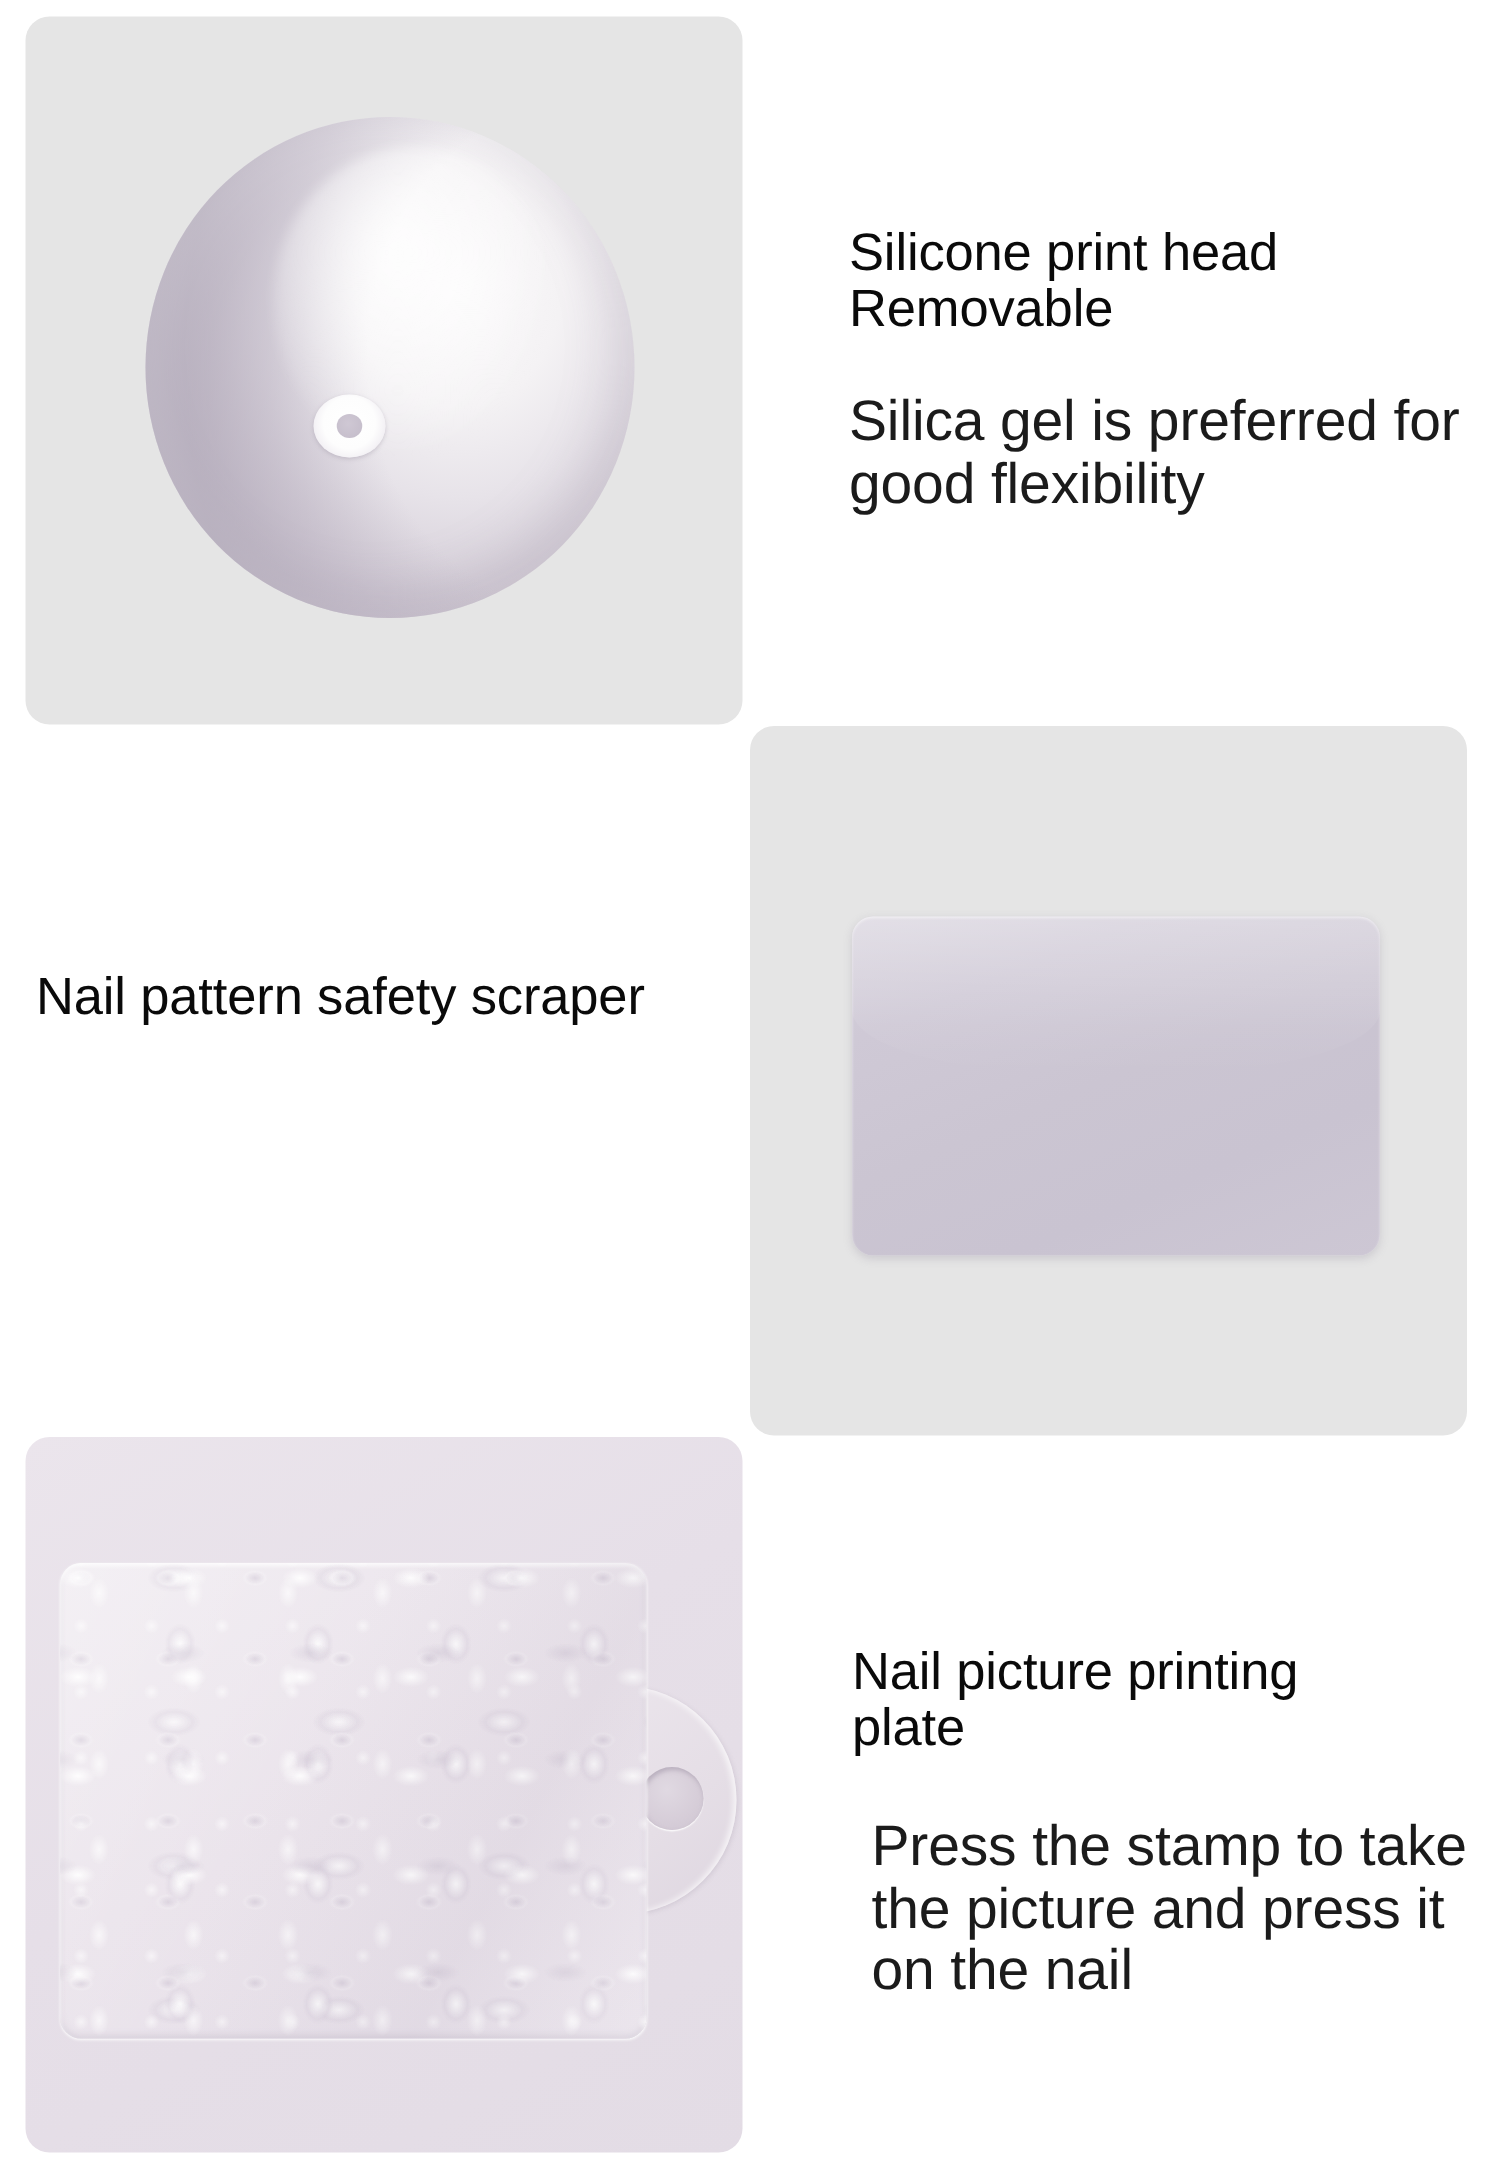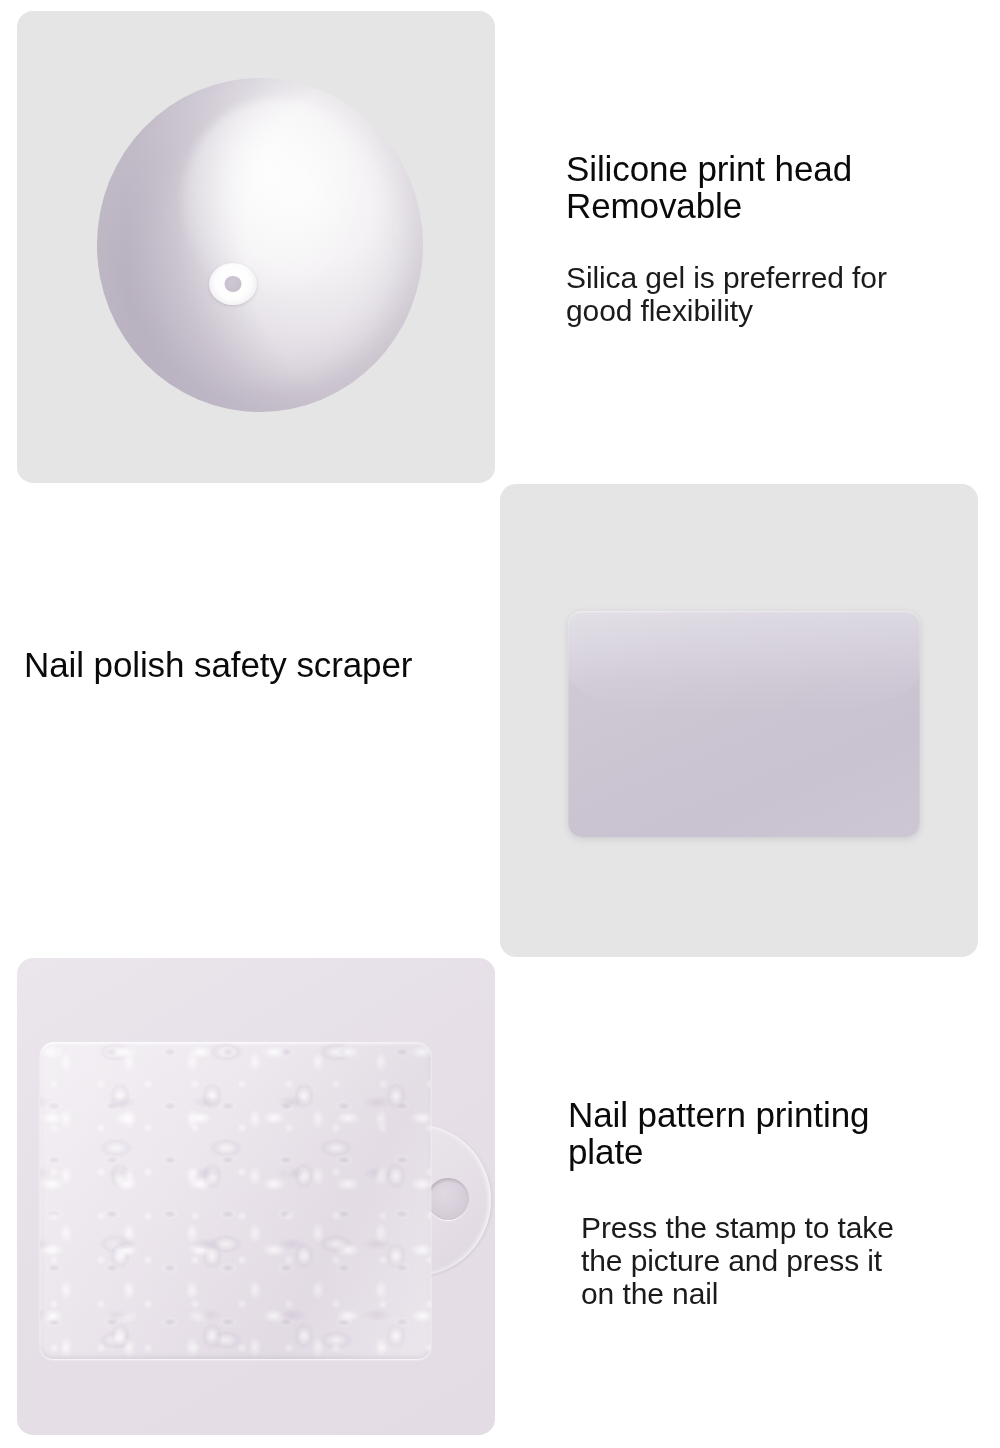--- a/index.html
+++ b/index.html
@@ -199,21 +199,21 @@
 
   .feature-title {
     font-size: 35px;
     font-weight: 400;
     line-height: 1.07;
     color: #0a0a0a;
     letter-spacing: -0.1px;
     white-space: pre-line;
   }
   .feature-desc {
-    font-size: 30px;
+    font-size: 38px;
     font-weight: 300;
     line-height: 1.1;
     color: #1b1b1b;
     letter-spacing: -0.1px;
     white-space: pre-line;
   }
 
   #text-stamp-head { left: 566px; top: 150px; width: 418px; }
   #text-stamp-head .feature-desc { margin-top: 36px; }
 
@@ -235,41 +235,41 @@
   </div>
 
   <div class="feature-text" id="text-stamp-head">
     <div class="feature-title">Silicone print head
 Removable</div>
     <div class="feature-desc">Silica gel is preferred for
 good flexibility</div>
   </div>
 
   <div class="feature-text" id="text-scraper">
-    <div class="feature-title">Nail polish safety scraper</div>
+    <div class="feature-title">Nail pattern safety scraper</div>
   </div>
 
   <div class="panel" id="panel-scraper">
     <div class="scraper-card"></div>
   </div>
 
   <div class="panel" id="panel-plate">
     <div class="plate-body">
       <div class="plate-tab">
         <div class="plate-tab-hole"></div>
       </div>
       <div class="plate-field">
         <div class="emboss"></div>
         <div class="emboss2"></div>
         <div class="sheen"></div>
       </div>
     </div>
   </div>
 
   <div class="feature-text" id="text-plate">
-    <div class="feature-title">Nail pattern printing
+    <div class="feature-title">Nail picture printing
 plate</div>
     <div class="feature-desc">Press the stamp to take
 the picture and press it
 on the nail</div>
   </div>
 
 </div>
 
 </body></html>

